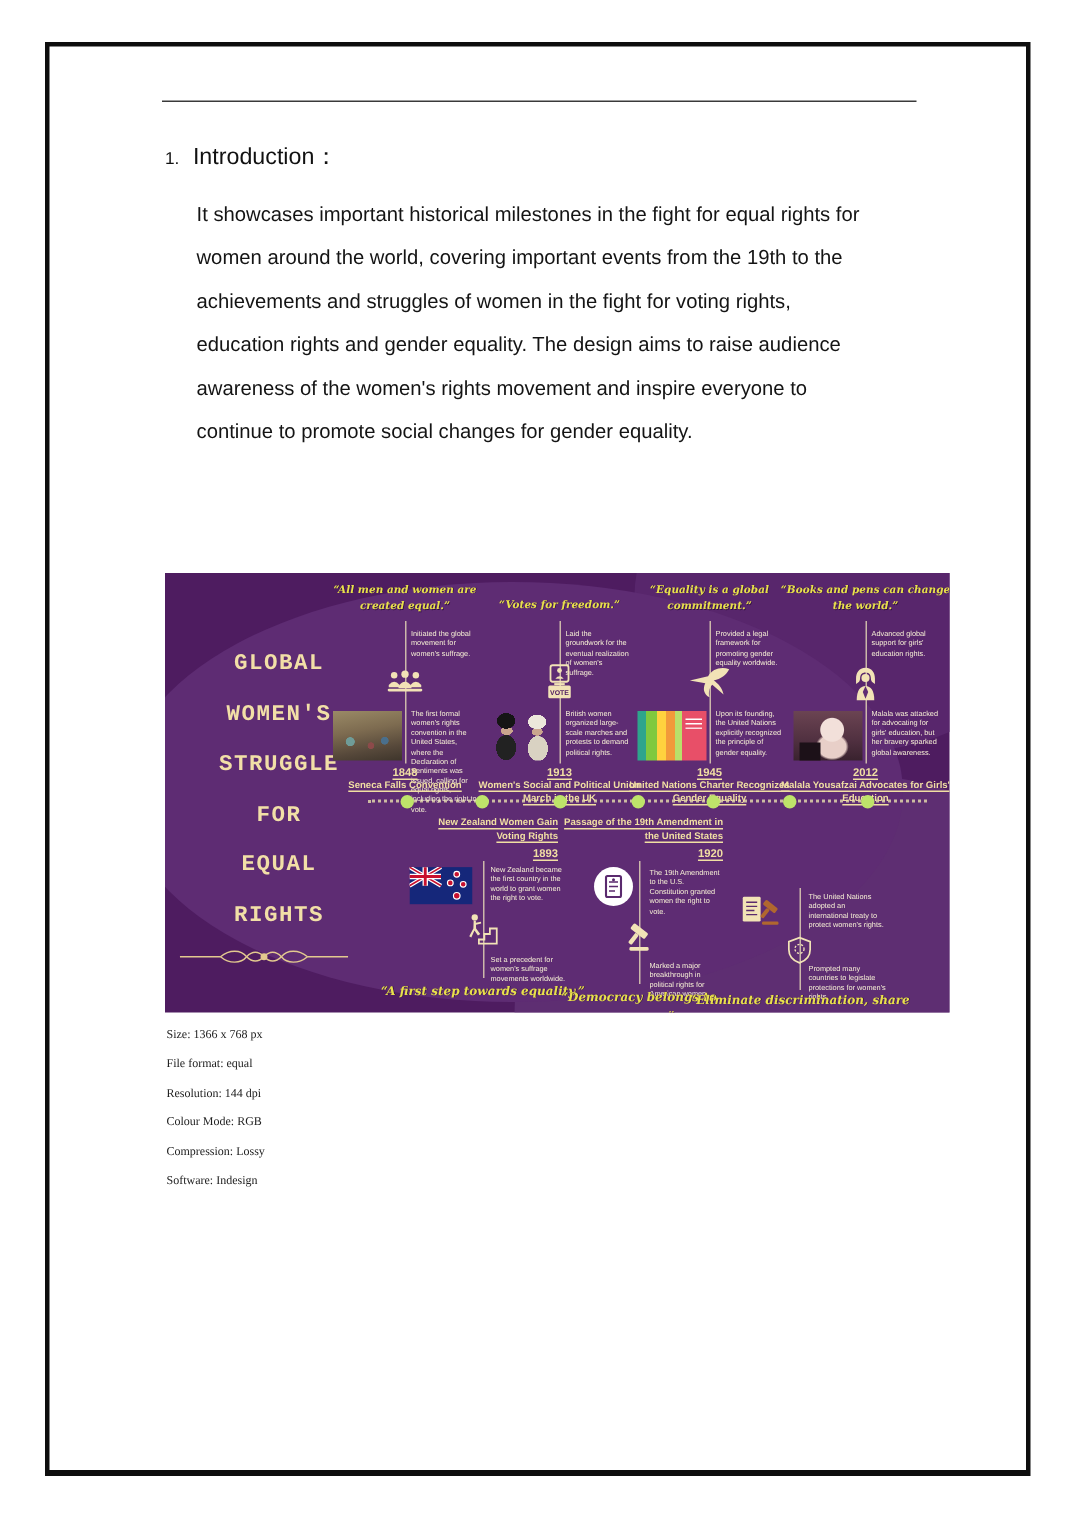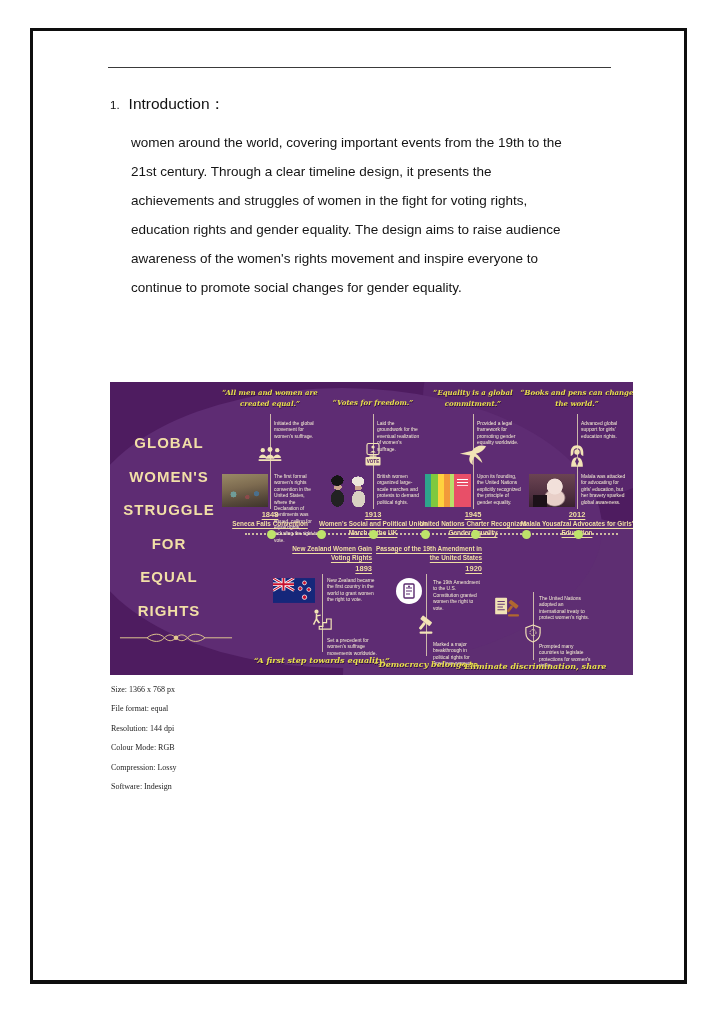--- a/index.html
+++ b/index.html
@@ -12,21 +12,21 @@
   .para{position:absolute;left:98px;top:97px;width:510px;color:#141414;}
   .para .pline{height:29px;line-height:29px;font-size:13.5px;white-space:nowrap;}
   .meta{position:absolute;left:78px;top:649px;color:#222;font-family:"Liberation Serif",serif;}
   .meta .mline{height:19.4px;line-height:19.4px;font-size:8px;}
 
   
   .ig{position:absolute;left:77px;top:351px;width:523px;height:293px;background:#4e1c60;overflow:hidden;}
   .ig-arc{position:absolute;right:-70px;top:-90px;width:280px;height:210px;border-radius:50%;background:#58266c;z-index:0;}
   .ig-wedge{position:absolute;right:-130px;bottom:-160px;width:420px;height:320px;border-radius:50%;background:#693a7e;opacity:.6;z-index:0;}
   .ig-ellipse{position:absolute;left:-28px;top:6px;width:520px;height:280px;background:#5e2c73;border-radius:50%;z-index:0;}
-  .ig-title{position:absolute;left:3px;top:44px;width:112px;z-index:2;}
+  .ig-title{position:absolute;left:20px;top:44px;width:112px;z-index:2;font-family:Liberation Mono, monospace;}
   .ig-title .line{height:33.5px;line-height:33.5px;text-align:center;font-size:15px;font-weight:bold;color:#f2dfa7;letter-spacing:1px;}
   .flourish{position:absolute;left:8px;top:250px;width:116px;z-index:2;}
 
   .desc{font-size:4.9px;line-height:1.3;color:#f6efd5;}
   .quoteF{font-family:"DejaVu Serif",serif;font-style:italic;font-weight:bold;color:#e9e04c;text-shadow:.5px .6px 0 #2e0f40;}
   .uline{text-decoration:underline;text-underline-offset:1.5px;}
   .cline{position:absolute;left:50%;width:1px;background:#e8dcb8;opacity:.8;}
 
   .tcol{position:absolute;top:6px;width:100px;height:152px;z-index:2;}
   .tquote{position:absolute;top:0;left:-8px;right:-8px;text-align:center;font-size:7px;line-height:1.55;}
@@ -103,22 +103,22 @@
   <div class="frame">
 
     <div class="topline"></div>
 
     <div class="heading">
       <span class="num">1.</span>
       <span class="htitle">Introduction：</span>
     </div>
 
     <div class="para">
+      <div class="pline">It showcases important historical milestones in the fight for equal rights for</div>
       <div class="pline">women around the world, covering important events from the 19th to the</div>
-      <div class="pline">21st century. Through a clear timeline design, it presents the</div>
       <div class="pline">achievements and struggles of women in the fight for voting rights,</div>
       <div class="pline">education rights and gender equality. The design aims to raise audience</div>
       <div class="pline">awareness of the women's rights movement and inspire everyone to</div>
       <div class="pline">continue to promote social changes for gender equality.</div>
     </div>
 
     <div class="ig">
       <div class="ig-arc"></div>
       <div class="ig-wedge"></div>
       <div class="ig-ellipse"></div>

